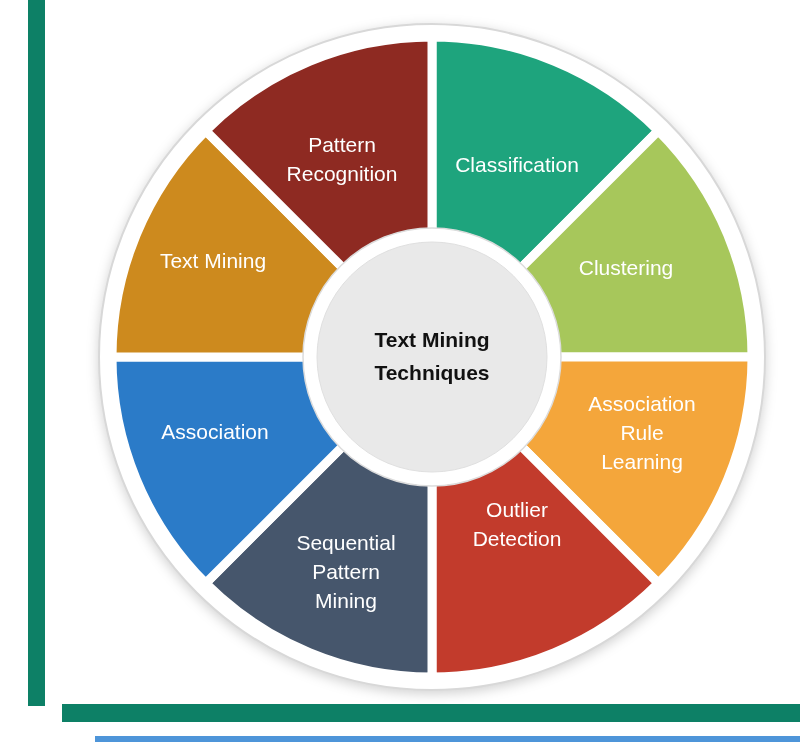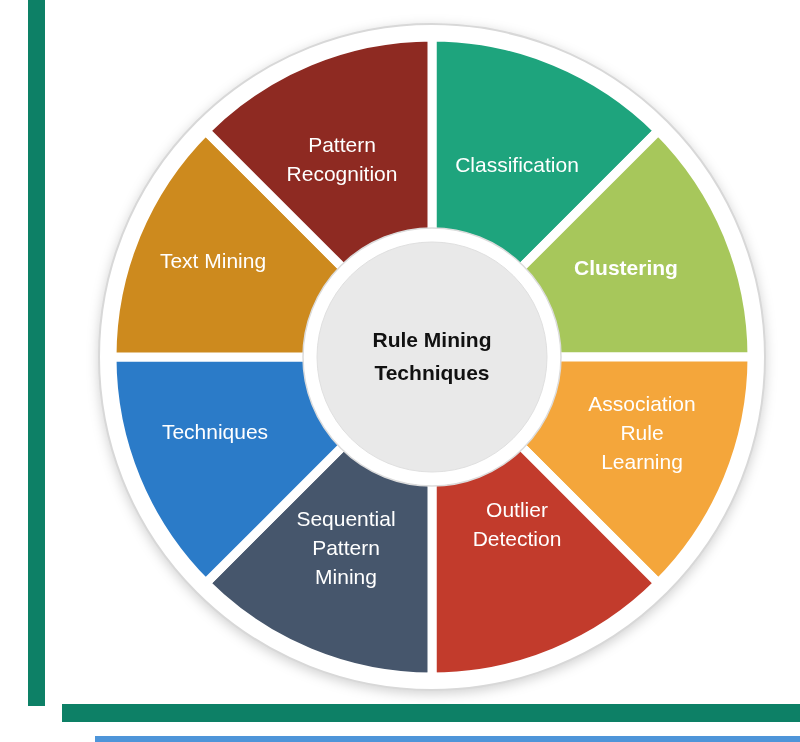--- a/index.html
+++ b/index.html
@@ -47,24 +47,24 @@
   .seg-label {
     position: absolute;
     transform: translate(-50%, -50%);
     color: #ffffff;
     font-size: 21px;
     line-height: 1.38;
     text-align: center;
     white-space: normal;
   }
   .l-classification { left: 517px; top: 126px; width: 200px; margin-top: 39px; }
-  .l-clustering     { left: 626px; top: 268px; width: 200px; font-weight: bold; }
+  .l-clustering     { left: 626px; top: 268px; width: 200px; }
   .l-association    { left: 642px; top: 433px; width: 116px; }
   .l-outlier        { left: 517px; top: 525px; width: 100px; }
-  .l-sequential     { left: 346px; top: 548px; width: 120px; }
+  .l-sequential     { left: 346px; top: 572px; width: 120px; }
   .l-regression     { left: 215px; top: 432px; width: 200px; }
   .l-textmining     { left: 213px; top: 261px; width: 200px; }
   .l-pattern        { left: 342px; top: 152px; width: 130px; margin-top: 8px; }
 
   .center-label {
     position: absolute;
     left: 432px; top: 357px;
     transform: translate(-50%, -50%);
     width: 160px;
     text-align: center;
@@ -98,19 +98,19 @@
 
     <circle cx="432" cy="357" r="129" fill="#ffffff" stroke="#dcdcdc" stroke-width="1.5"></circle>
     <circle cx="432" cy="357" r="115" stroke="#e0e0e0" stroke-width="1" fill="#e9e9e9"></circle>
   </svg>
 
   <div class="seg-label l-classification">Classification</div>
   <div class="seg-label l-clustering">Clustering</div>
   <div class="seg-label l-association">Association Rule Learning</div>
   <div class="seg-label l-outlier">Outlier Detection</div>
   <div class="seg-label l-sequential">Sequential Pattern Mining</div>
-  <div class="seg-label l-regression">Techniques</div>
+  <div class="seg-label l-regression">Association</div>
   <div class="seg-label l-textmining">Text Mining</div>
   <div class="seg-label l-pattern">Pattern Recognition</div>
 
-  <div class="center-label">Rule Mining Techniques</div>
+  <div class="center-label">Text Mining Techniques</div>
 
 </div>
 
 </body></html>

